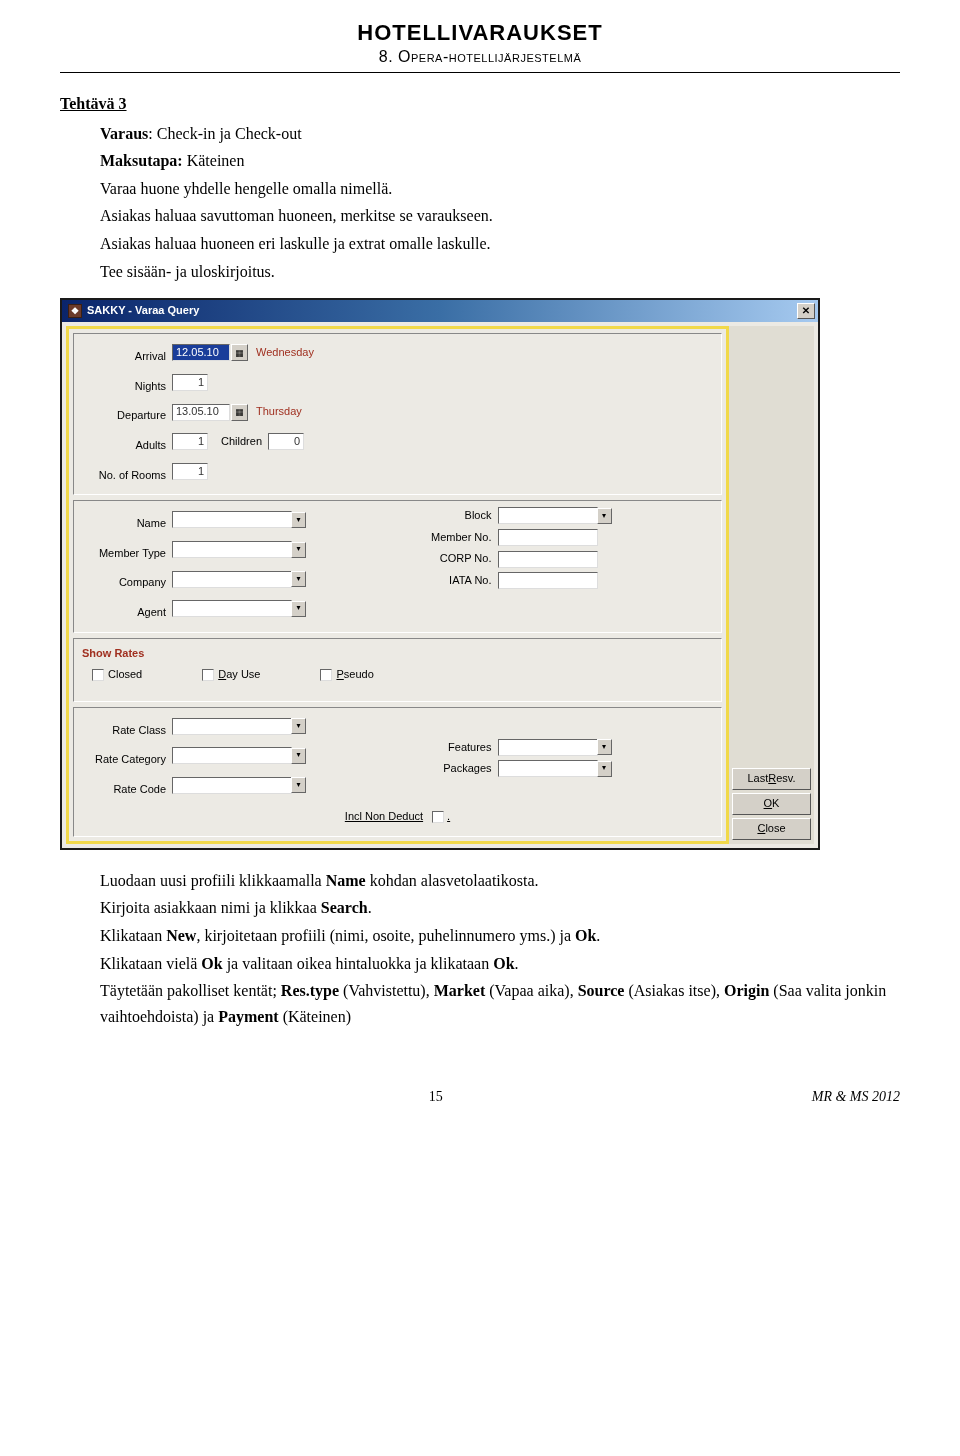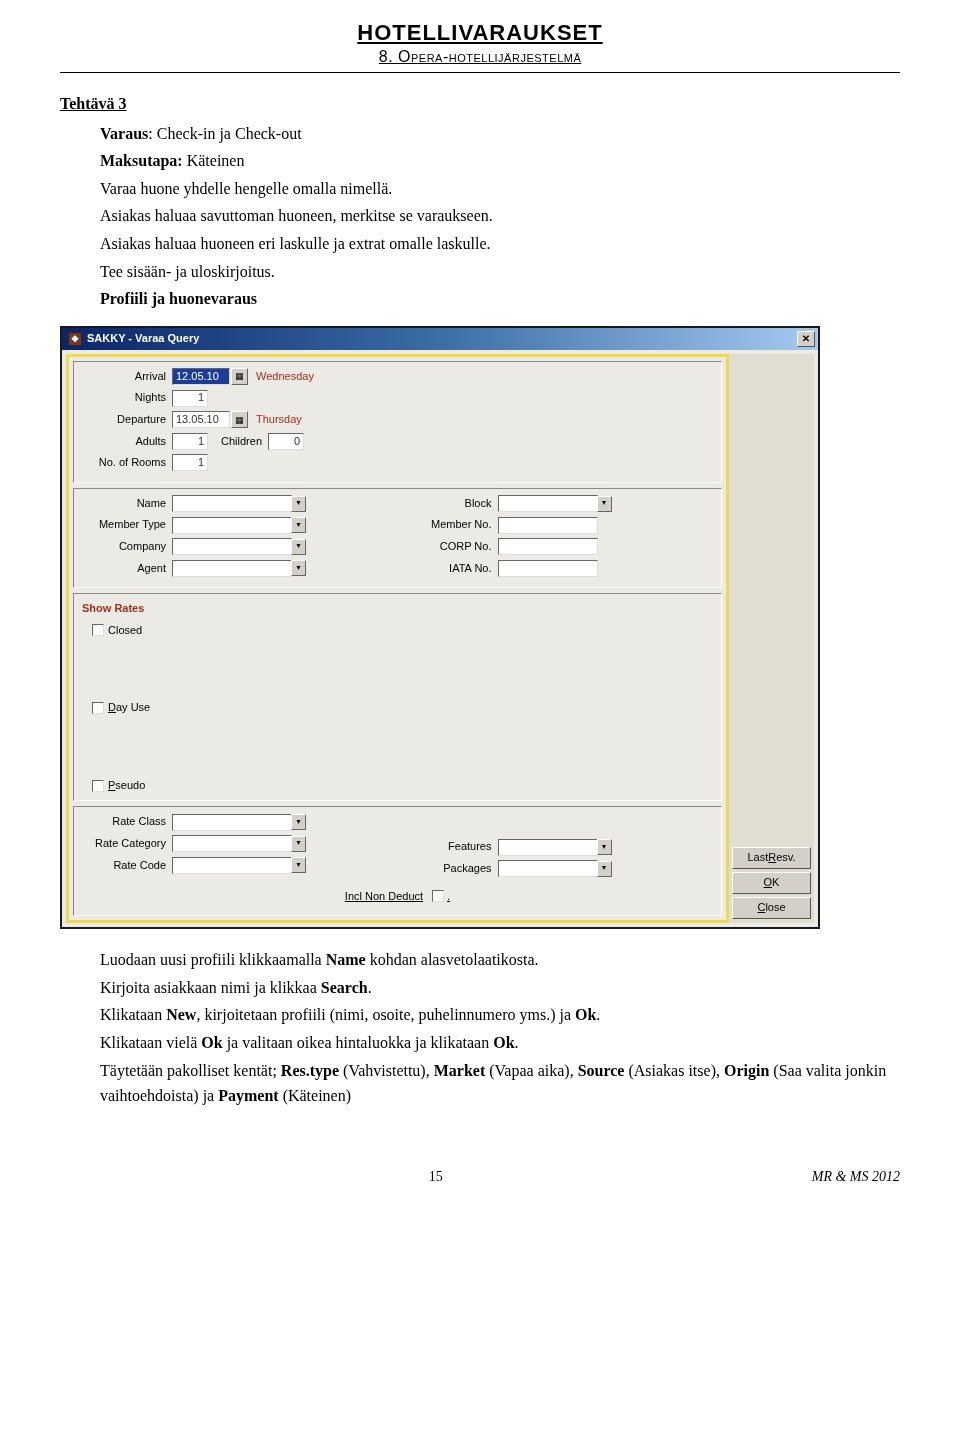--- a/index.html
+++ b/index.html
@@ -7,21 +7,20 @@
     font-family: Georgia, 'Times New Roman', serif;
     background: #fff;
     color: #000;
     width: 960px;
     margin: 0 auto;
     padding: 20px 60px;
   }
   .header {
     text-align: center;
     margin-bottom: 6px;
-    text-decoration: underline;
   }
   .main-title {
     font-family: 'Arial Black', Arial, sans-serif;
     font-size: 22px;
     font-weight: 900;
     letter-spacing: 1px;
     text-transform: uppercase;
   }
   .subtitle {
     font-family: Arial, sans-serif;
@@ -110,21 +109,21 @@
     padding: 6px 8px;
   }
   .panel:last-child { margin-bottom: 0; }
 
   .row { display: flex; align-items: center; margin-bottom: 4px; }
   .lbl {
     font-size: 11px;
     text-align: right;
     padding-right: 6px;
   }
-  .lbl-90 { width: 90px; }
+  .lbl-90 { width: 90px; margin-top: 8px; }
   .lbl-60 { width: 60px; }
   .lbl-80 { width: 80px; }
 
   .inp {
     background: #fff;
     border: 1px solid;
     border-color: #666 #ddd #ddd #666;
     height: 17px;
     padding: 5px 3px;
     font-size: 11px;
@@ -155,21 +154,21 @@
     align-items: center; justify-content: center;
     font-size: 8px;
     margin-left: -1px;
   }
   .dayname { color: #a03020; font-size: 11px; margin-left: 8px; }
   .hl { background: #1a3d9a; color: #fff; }
   .two-col { display: flex; gap: 40px; }
   .tc-half { flex: 1; }
 
   .section-title { color: #a03020; font-size: 11px; margin-bottom: 4px; font-weight: bold; }
-  .chkrow { display: flex; gap: 60px; padding-left: 10px; flex-direction: column; }
+  .chkrow { display: flex; gap: 60px; padding-left: 10px; }
   .chk { display: inline-flex; align-items: center; gap: 4px; }
   .chkbox {
     width: 12px; height: 12px;
     background: #fff;
     border: 1px solid;
     border-color: #666 #ddd #ddd #666;
     display: inline-block;
   }
 
   .btn {
@@ -209,21 +208,20 @@
     <p>
       <span class="bold">Varaus</span><span>: Check-in ja Check-out</span>
     </p>
     <p>
       <span class="bold">Maksutapa:</span><span> Käteinen</span>
     </p>
     <p>Varaa huone yhdelle hengelle omalla nimellä.</p>
     <p>Asiakas haluaa savuttoman huoneen, merkitse se varaukseen.</p>
     <p>Asiakas haluaa huoneen eri laskulle ja extrat omalle laskulle.</p>
     <p>Tee sisään- ja uloskirjoitus.</p>
-    <p class="bold">Profiili ja huonevaraus</p>
   </div>
 
   <div class="dialog">
     <div class="titlebar">
       <div class="titlebar-left">
         <span class="app-icon">❖</span>
         <span>SAKKY - Varaa Query</span>
       </div>
       <div class="close-btn">✕</div>
     </div>

